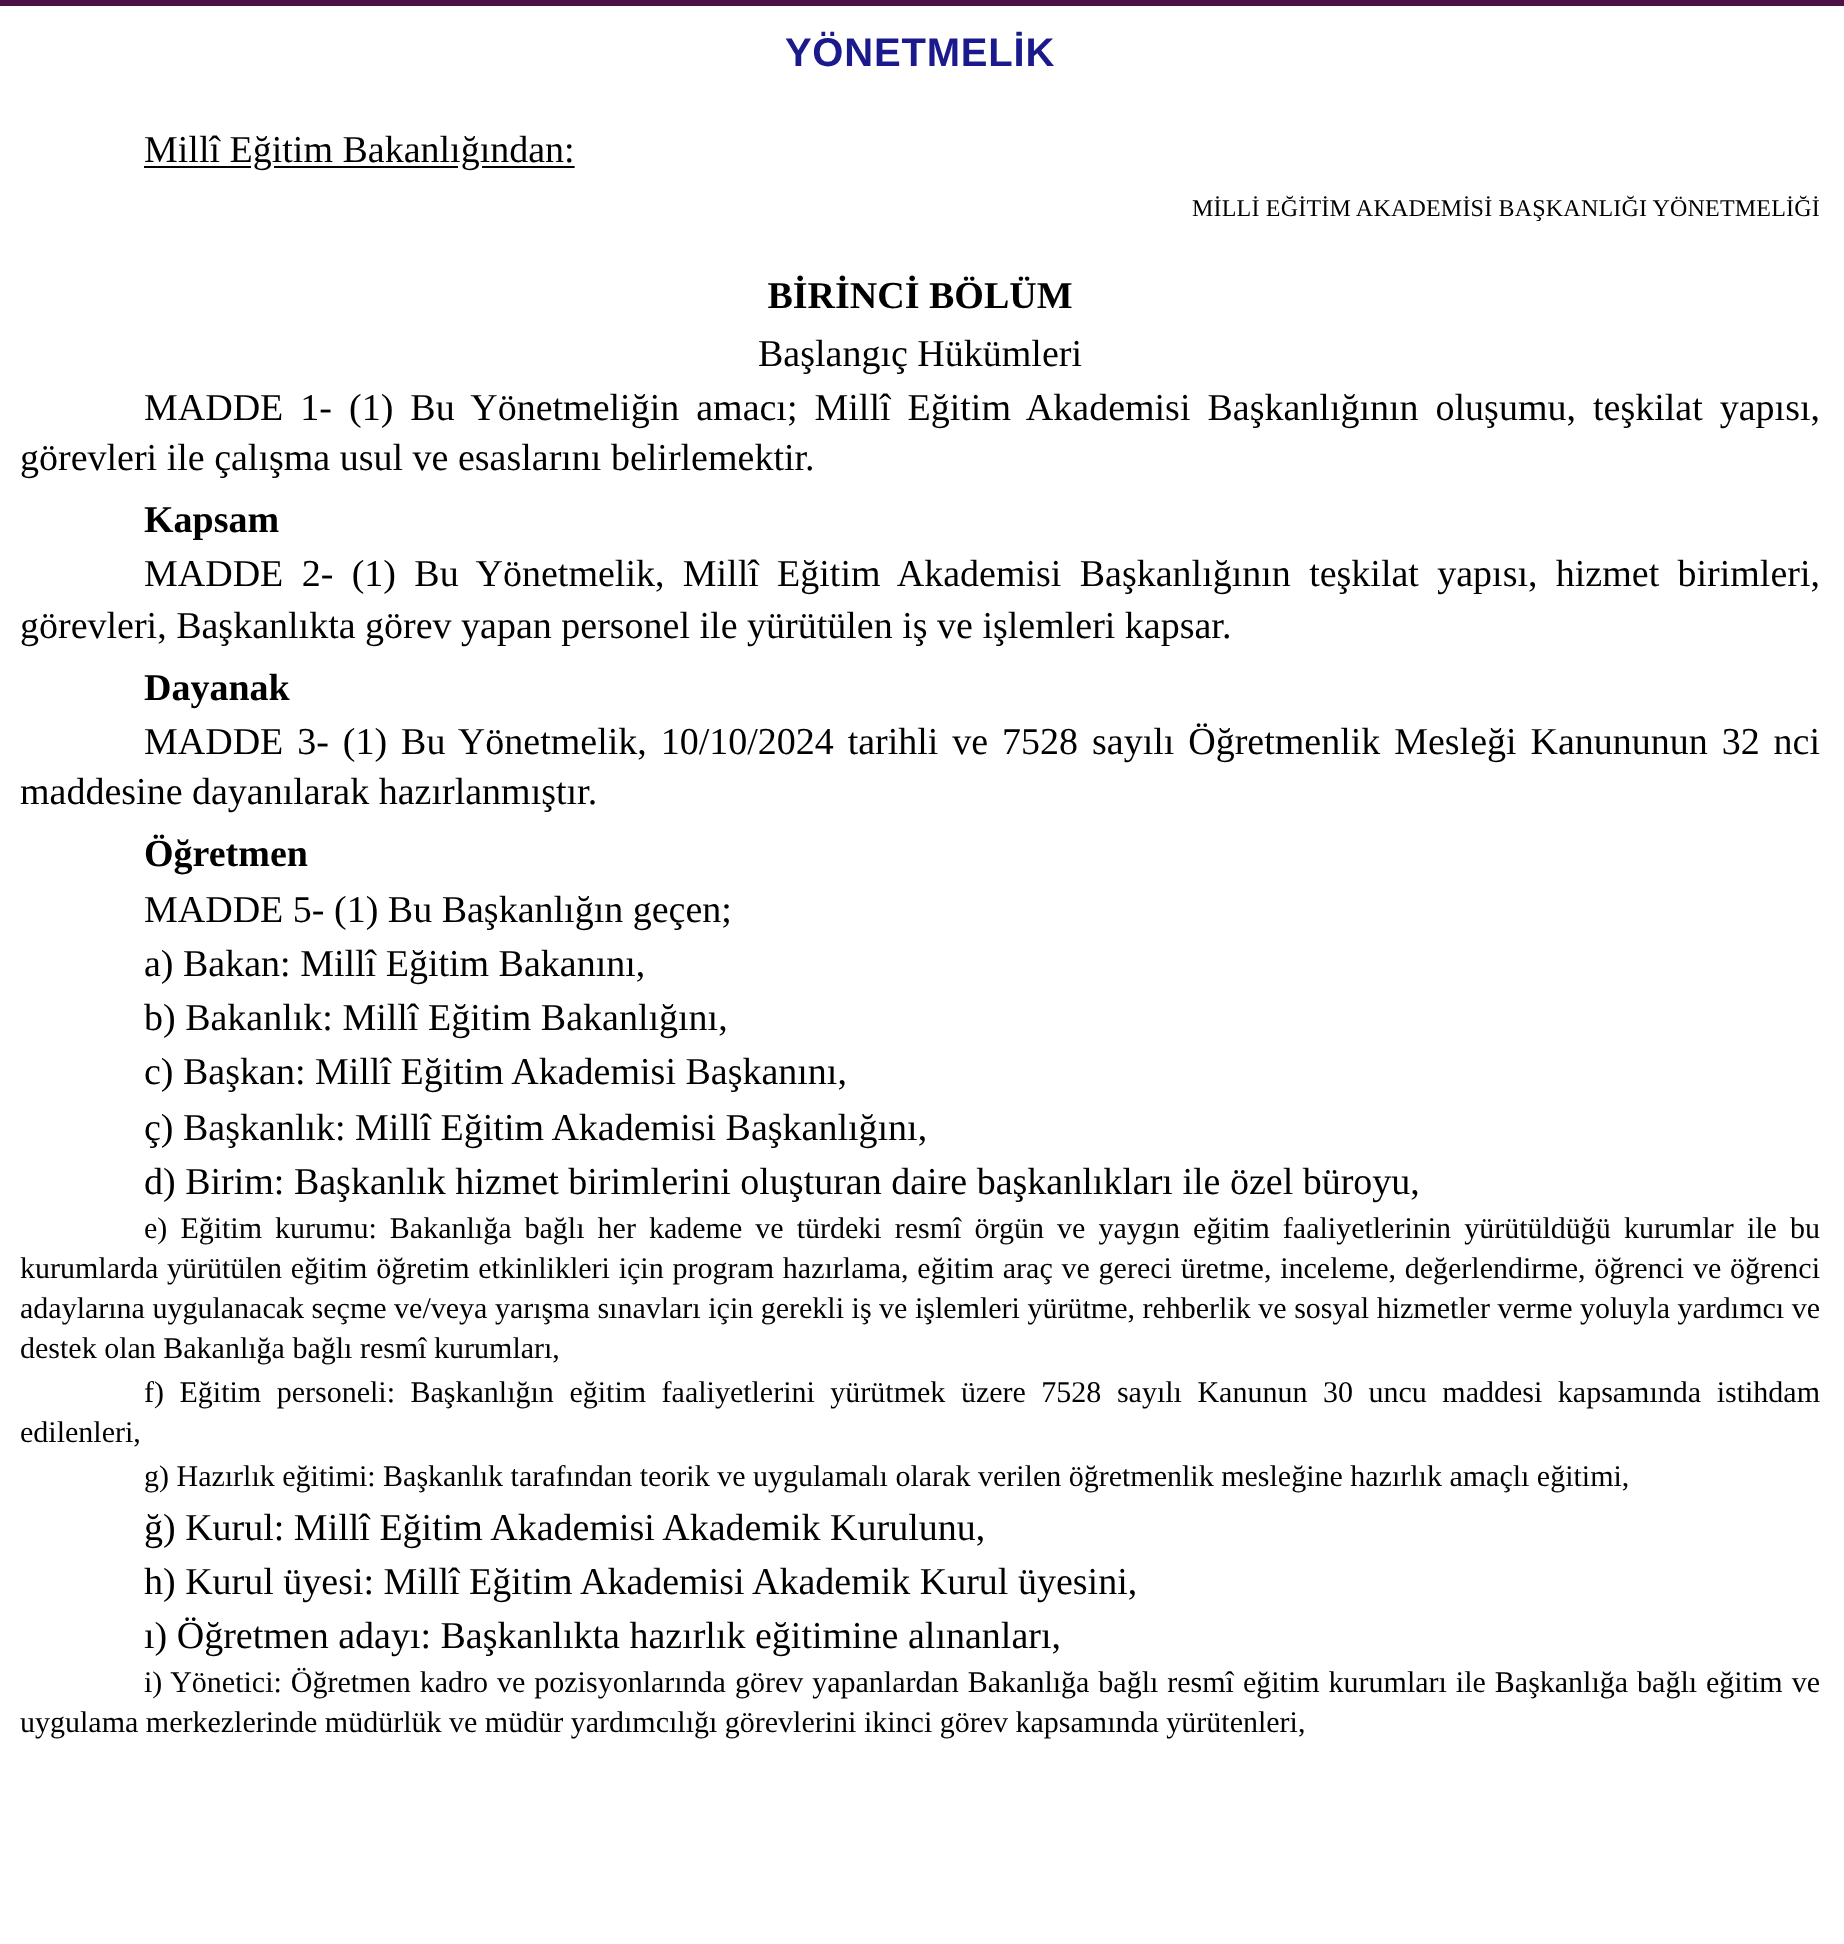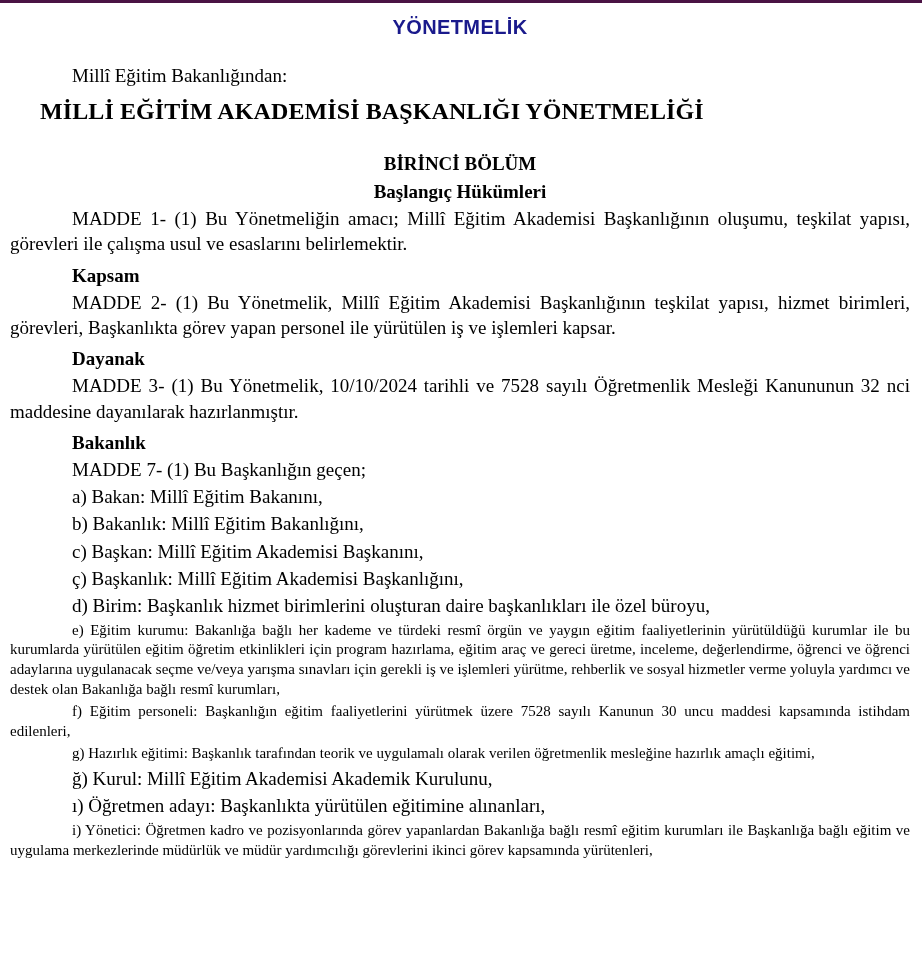--- a/index.html
+++ b/index.html
@@ -46,44 +46,45 @@
     margin: 13px 0 0 0;
     padding: 0;
     line-height: 1.1;
   }
 
   .issuer {
     margin: 27px 0 0 62px;
     font-size: 19px;
     line-height: 1.2;
     display: inline-block;
+    text-decoration: underline;
     text-underline-offset: 2px;
   }
   .issuer-wrap { margin: 0; padding: 0; }
 
   .doc-title {
-    text-align: left;
-    font-weight: bold;
-    font-size: 24px;
+    text-align: right;
+    font-weight: normal;
+    font-size: 12px;
     margin: 9px 0 0 0;
     line-height: 1.2;
     letter-spacing: 0.1px;
     padding-left: 30px;
   }
 
   .section-no {
     text-align: center;
     font-weight: bold;
     font-size: 19px;
     margin: 26px 0 0 0;
     line-height: 1.25;
   }
   .section-name {
     text-align: center;
-    font-weight: bold;
+    font-weight: normal;
     font-size: 19px;
     margin: 5px 0 0 0;
     line-height: 1.25;
   }
 
   
   .art-head {
     font-weight: bold;
     font-size: 19px;
     text-indent: 62px;
@@ -141,29 +142,30 @@
     <div class="section-name">Başlangıç Hükümleri</div>
 
     <p class="body"><span class="lbl">MADDE 1</span><span>-</span><span> (1) </span><span>Bu Yönetmeliğin amacı; Millî Eğitim Akademisi Başkanlığının oluşumu, teşkilat yapısı, görevleri ile çalışma usul ve esaslarını belirlemektir.</span></p>
 
     <div class="art-head">Kapsam</div>
     <p class="body"><span class="lbl">MADDE 2</span><span>-</span><span> (1) </span><span>Bu Yönetmelik, Millî Eğitim Akademisi Başkanlığının teşkilat yapısı, hizmet birimleri, görevleri, Başkanlıkta görev yapan personel ile yürütülen iş ve işlemleri kapsar.</span></p>
 
     <div class="art-head">Dayanak</div>
     <p class="body"><span class="lbl">MADDE 3</span><span>-</span><span> (1) </span><span>Bu Yönetmelik, 10/10/2024 tarihli ve 7528 sayılı Öğretmenlik Mesleği Kanununun 32 nci maddesine dayanılarak hazırlanmıştır.</span></p>
 
-    <div class="art-head">Bakanlık</div>
-    <p class="last-line"><span class="lbl">MADDE 7</span><span>-</span><span> (1) </span><span>Bu Başkanlığın geçen;</span></p>
+    <div class="art-head">Öğretmen</div>
+    <p class="last-line"><span class="lbl">MADDE 5</span><span>-</span><span> (1) </span><span>Bu Başkanlığın geçen;</span></p>
 
     <p class="last-line">a) Bakan: Millî Eğitim Bakanını,</p>
     <p class="last-line">b) Bakanlık: Millî Eğitim Bakanlığını,</p>
     <p class="last-line">c) Başkan: Millî Eğitim Akademisi Başkanını,</p>
     <p class="last-line">ç) Başkanlık: Millî Eğitim Akademisi Başkanlığını,</p>
     <p class="last-line">d) Birim: Başkanlık hizmet birimlerini oluşturan daire başkanlıkları ile özel büroyu,</p>
     <p class="item">e) Eğitim kurumu: Bakanlığa bağlı her kademe ve türdeki resmî örgün ve yaygın eğitim faaliyetlerinin yürütüldüğü kurumlar ile bu kurumlarda yürütülen eğitim öğretim etkinlikleri için program hazırlama, eğitim araç ve gereci üretme, inceleme, değerlendirme, öğrenci ve öğrenci adaylarına uygulanacak seçme ve/veya yarışma sınavları için gerekli iş ve işlemleri yürütme, rehberlik ve sosyal hizmetler verme yoluyla yardımcı ve destek olan Bakanlığa bağlı resmî kurumları,</p>
     <p class="item">f) Eğitim personeli: Başkanlığın eğitim faaliyetlerini yürütmek üzere 7528 sayılı Kanunun 30 uncu maddesi kapsamında istihdam edilenleri,</p>
     <p class="item">g) Hazırlık eğitimi: Başkanlık tarafından teorik ve uygulamalı olarak verilen öğretmenlik mesleğine hazırlık amaçlı eğitimi,</p>
     <p class="last-line">ğ) Kurul: Millî Eğitim Akademisi Akademik Kurulunu,</p>
-    <p class="last-line">ı) Öğretmen adayı: Başkanlıkta yürütülen eğitimine alınanları,</p>
+    <p class="last-line">h) Kurul üyesi: Millî Eğitim Akademisi Akademik Kurul üyesini,</p>
+    <p class="last-line">ı) Öğretmen adayı: Başkanlıkta hazırlık eğitimine alınanları,</p>
     <p class="item">i) Yönetici: Öğretmen kadro ve pozisyonlarında görev yapanlardan Bakanlığa bağlı resmî eğitim kurumları ile Başkanlığa bağlı eğitim ve uygulama merkezlerinde müdürlük ve müdür yardımcılığı görevlerini ikinci görev kapsamında yürütenleri,</p>
 
   </div>
 </div>
 
 </body></html>

